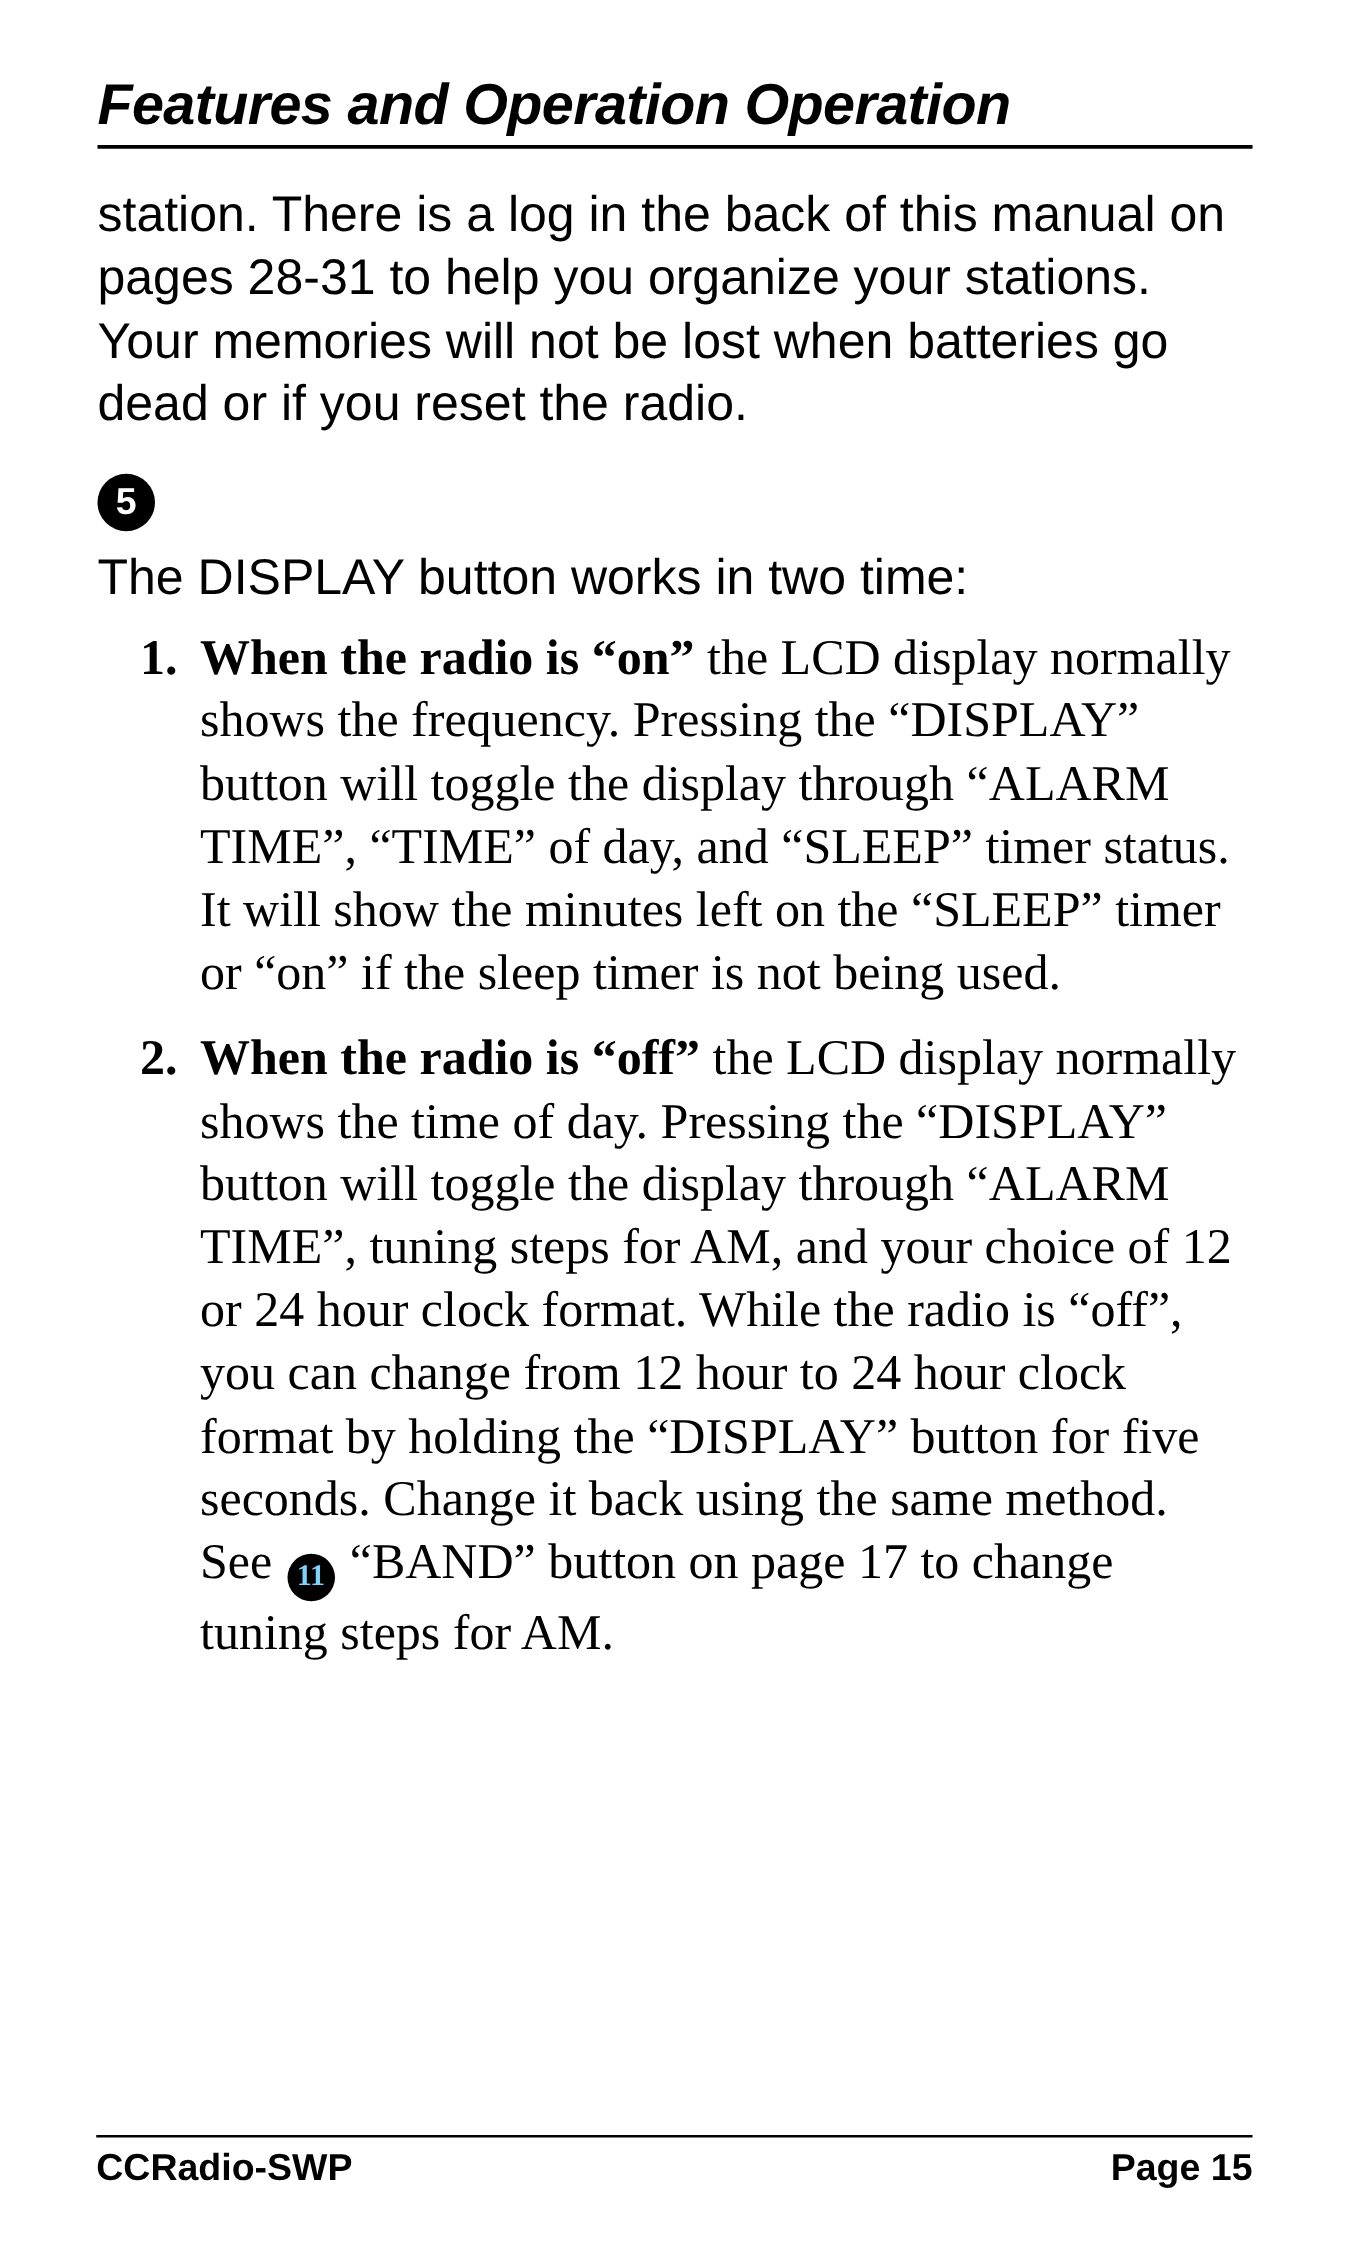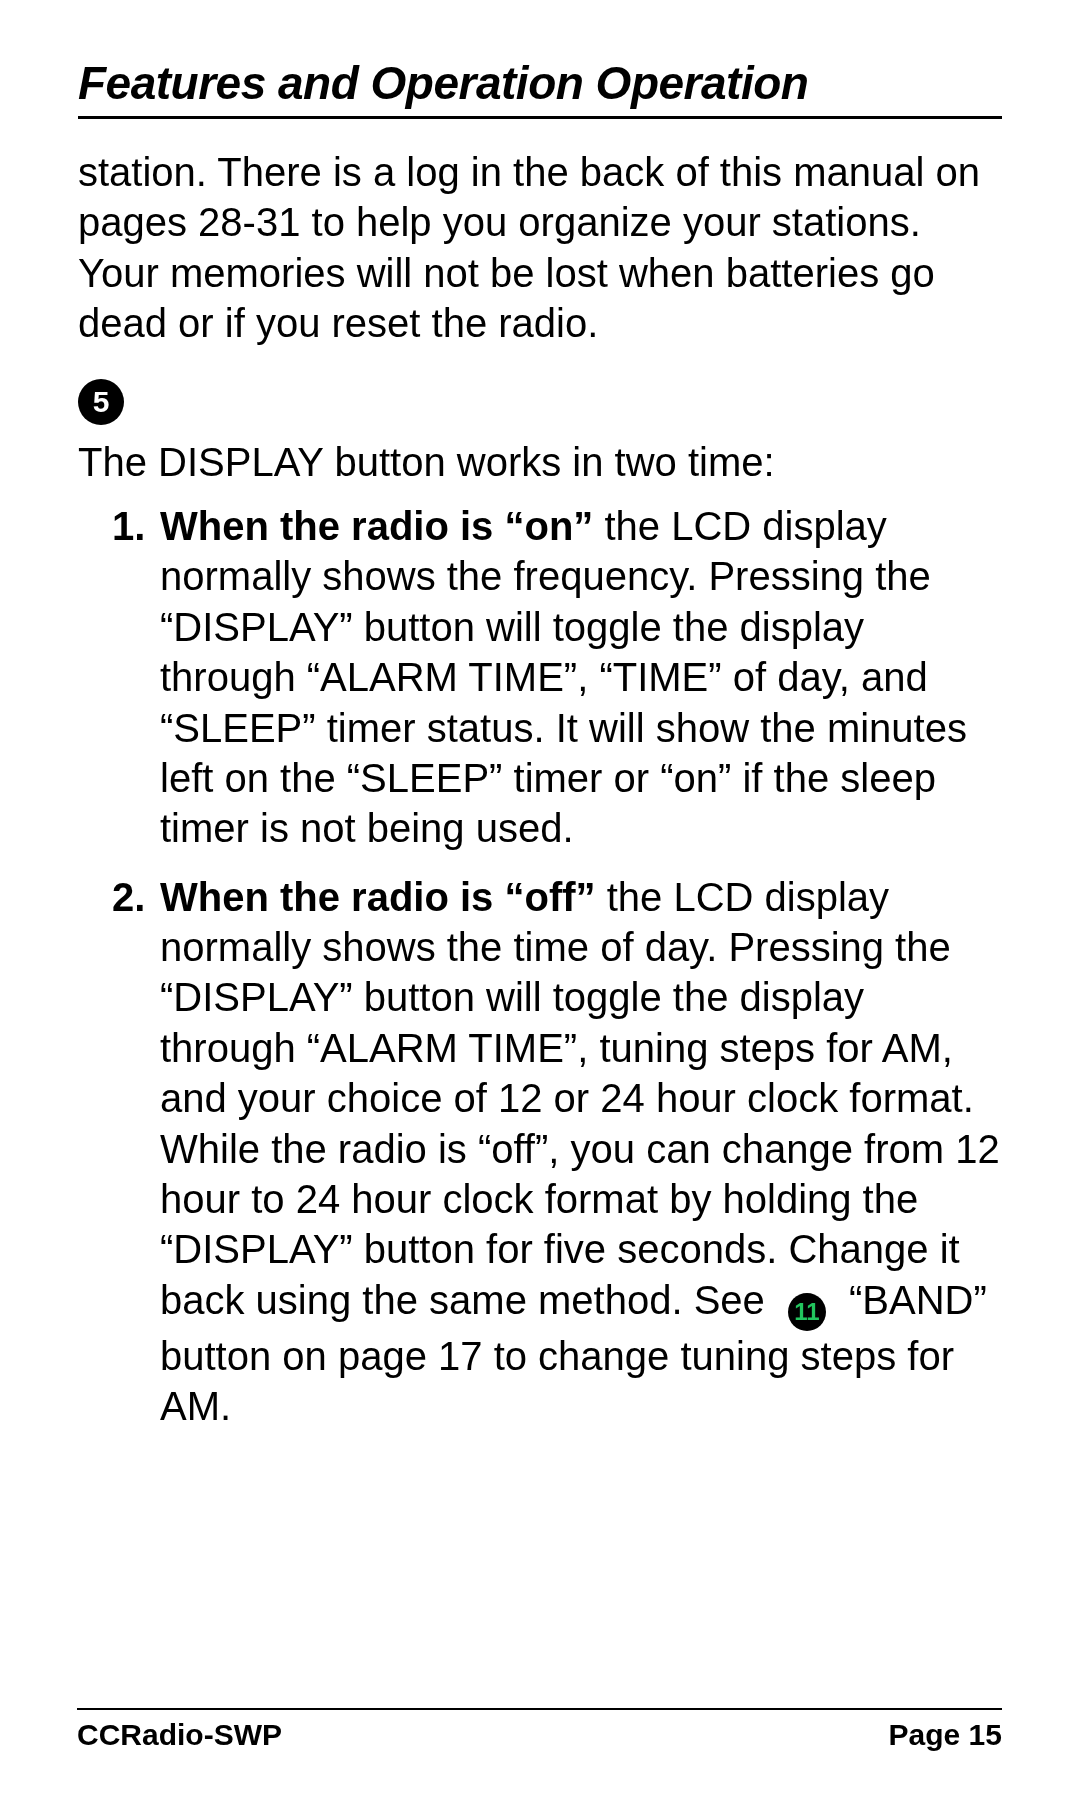--- a/index.html
+++ b/index.html
@@ -35,25 +35,25 @@
     }
     .circled {
       width: 46px; height: 46px; border-radius: 50%;
       background: #000; color: #fff;
       display: inline-flex; align-items: center; justify-content: center;
       font-size: 30px; font-weight: 700;
       flex: 0 0 46px;
     }
     .circled-inline {
       width: 38px; height: 38px; border-radius: 50%;
-      background: #000; color: #22c55e;
+      background: #000; color: #7dd3fc;
       display: inline-flex; align-items: center; justify-content: center;
       font-size: 24px; font-weight: 700;
       vertical-align: -6px;
-      margin: 0 12px;
+      margin: 0 2px;
     }
     .item-title {
       font-size: 40px;
       font-weight: 700;
     }
     .intro-line {
       font-size: 40px;
       line-height: 1.26;
       margin-bottom: 14px;
     }
@@ -62,20 +62,21 @@
       counter-reset: li;
       margin-left: 34px;
     }
     ol.numbered > li {
       counter-increment: li;
       position: relative;
       font-size: 40px;
       line-height: 1.26;
       padding-left: 48px;
       margin-bottom: 18px;
+      font-family: Liberation Serif, serif;
     }
     ol.numbered > li::before {
       content: counter(li) ".";
       position: absolute;
       left: 0; top: 0;
       font-weight: 700;
       font-size: 40px;
     }
     .lead { font-weight: 700; }
     .footer {

